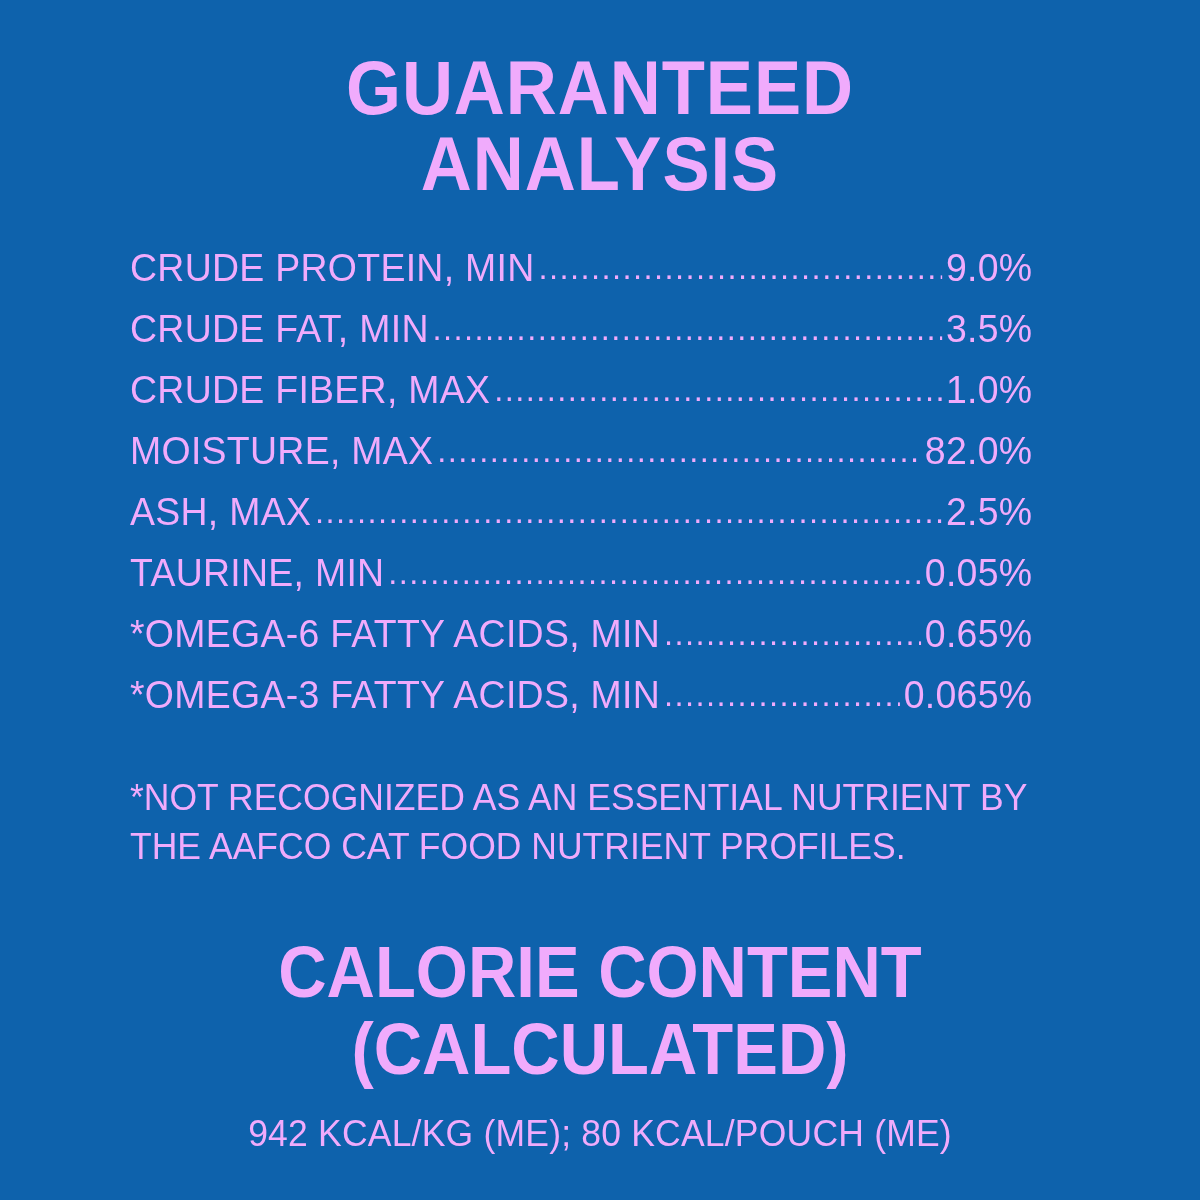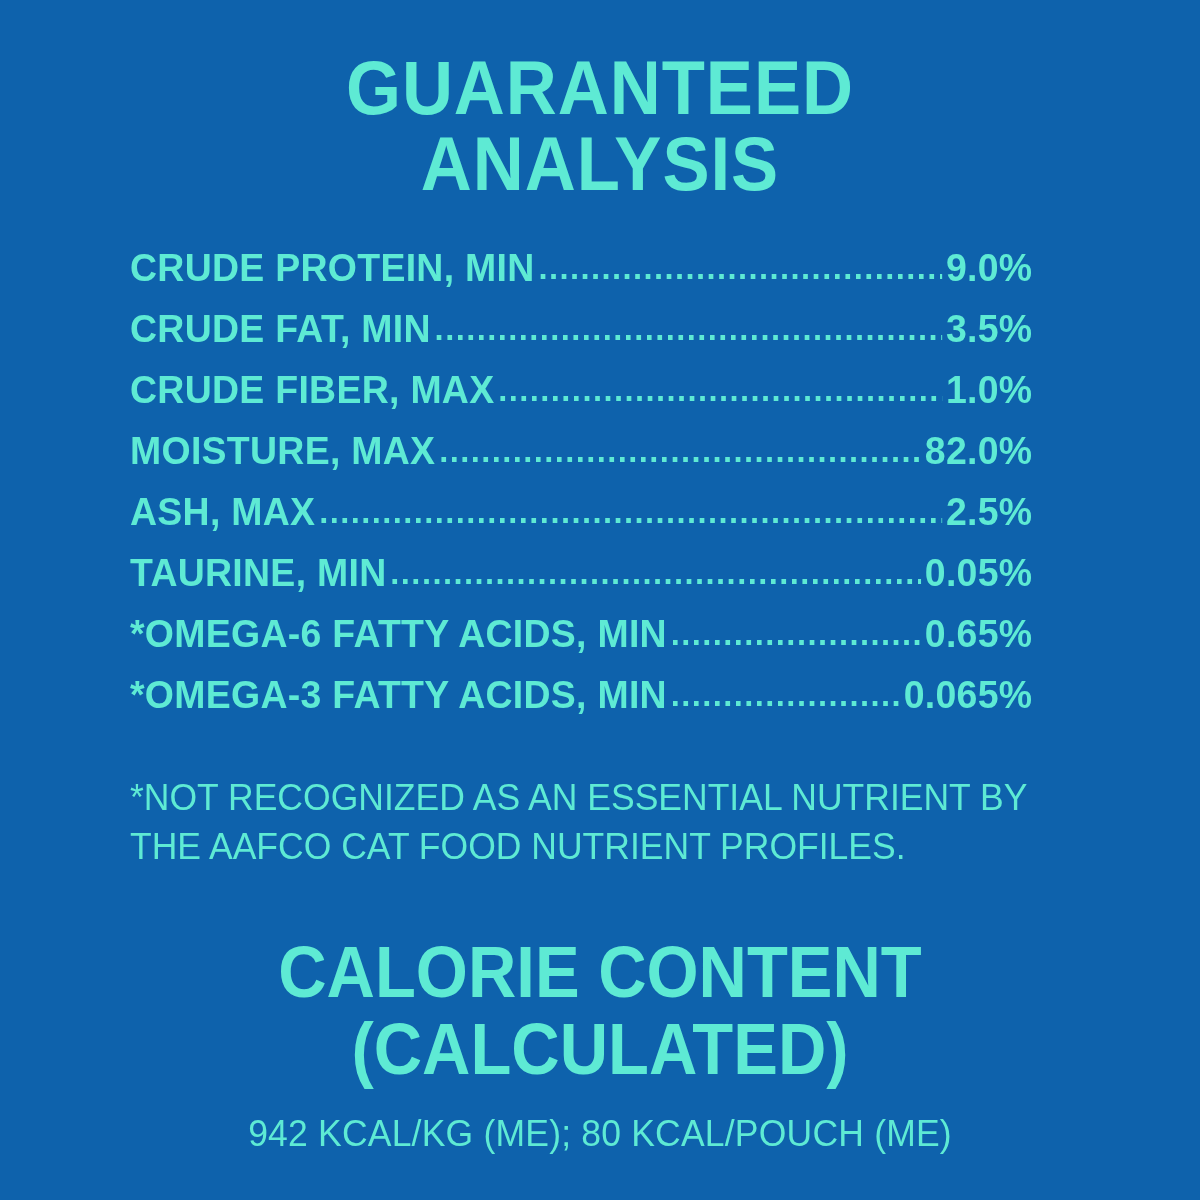--- a/index.html
+++ b/index.html
@@ -12,35 +12,34 @@
     background: #0e62ac;
     font-family: "Liberation Sans", sans-serif;
     overflow: hidden;
   }
   .panel {
     position: relative;
     width: 1200px;
     height: 1200px;
     box-sizing: border-box;
     padding: 40px 130px 0 130px;
-    color: #5eead4;
+    color: #f0abfc;
   }
   .title {
     font-size: 76px;
     font-weight: bold;
     letter-spacing: 1px;
     text-align: center;
     line-height: 1.0;
     margin: 10px 0 0 0;
     transform: scaleX(0.93);
     text-transform: uppercase;
   }
   .analysis-list {
     margin-top: 46px;
-    font-weight: bold;
   }
   .row {
     display: flex;
     align-items: baseline;
     font-size: 39px;
     line-height: 1.0;
     margin-bottom: 22px;
     white-space: nowrap;
     transform: scaleX(0.96);
     transform-origin: left center;

